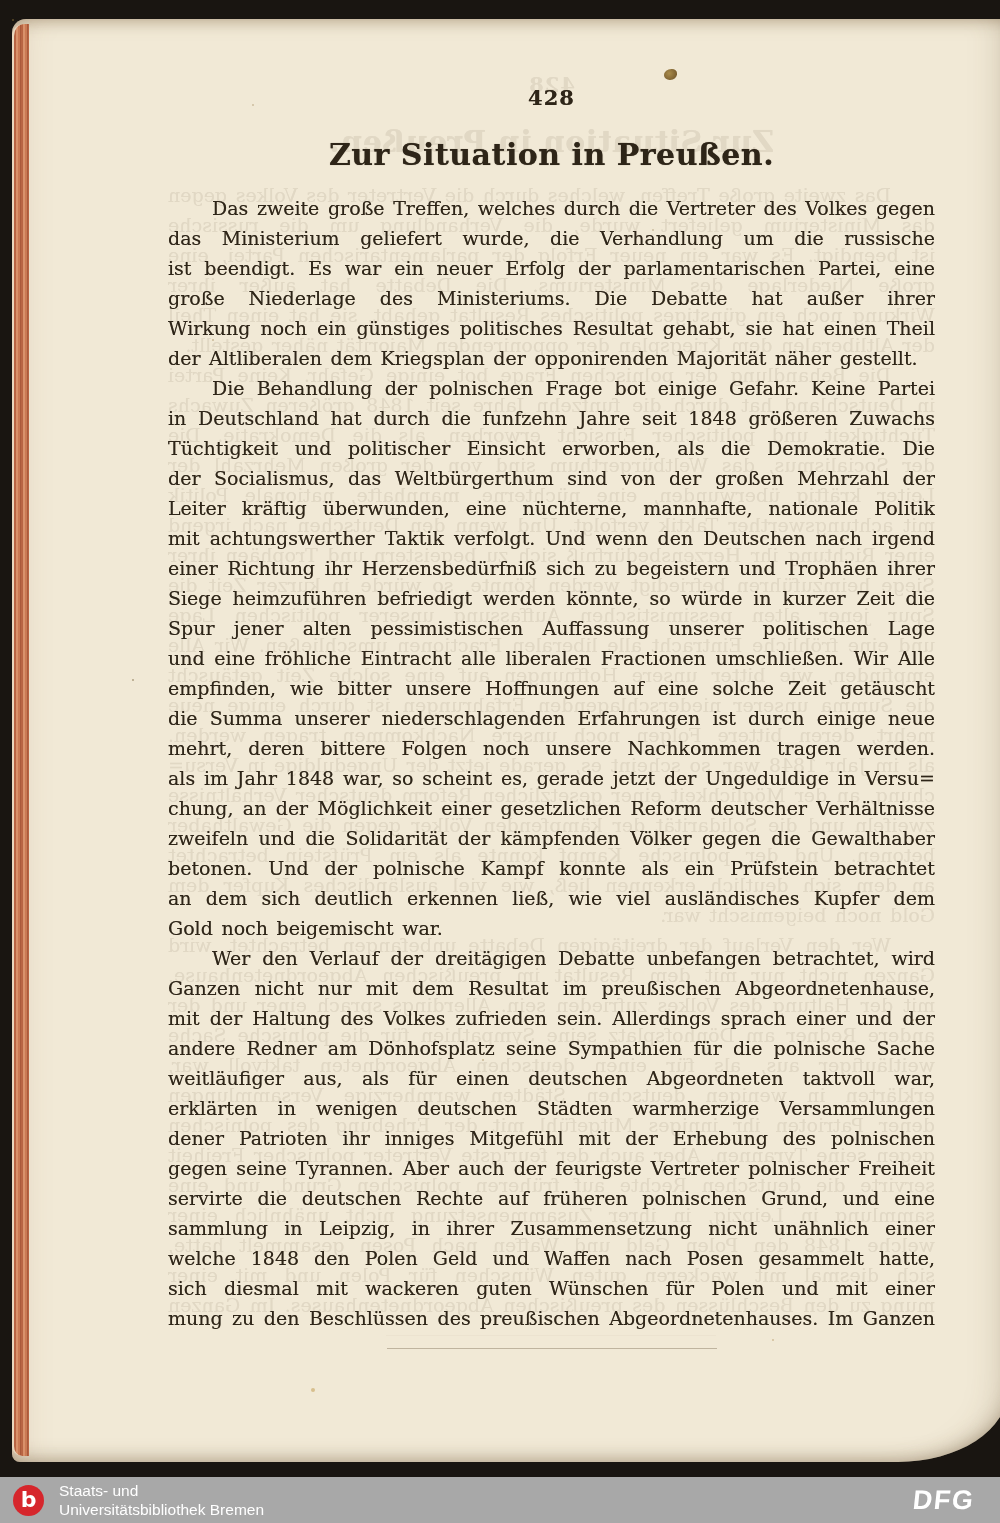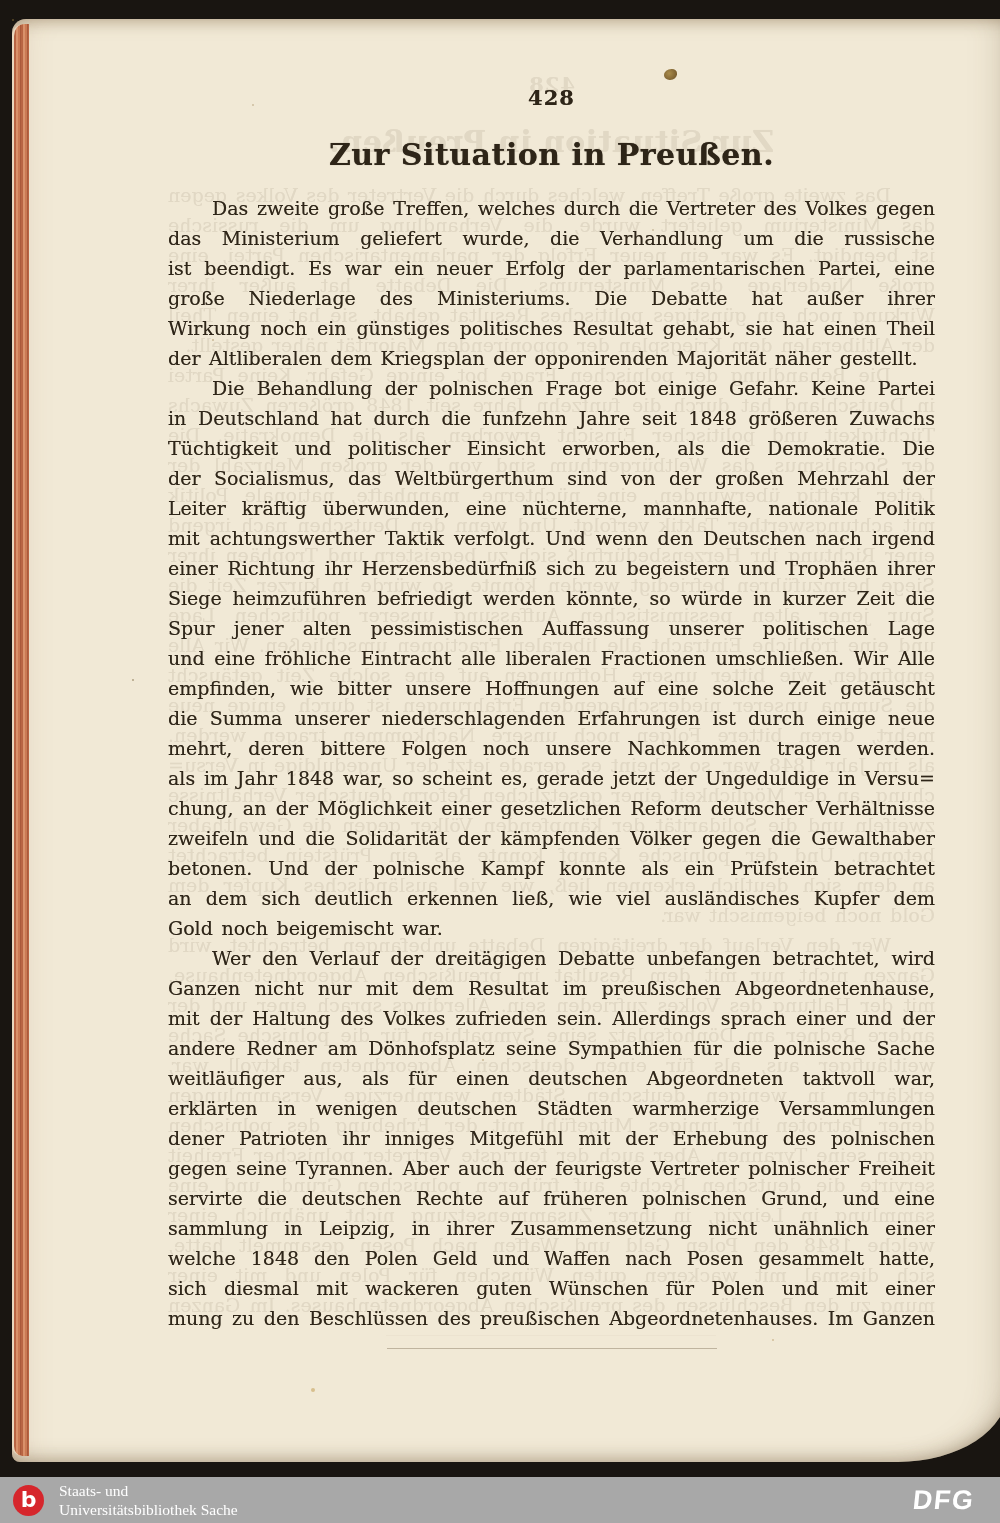--- a/index.html
+++ b/index.html
@@ -86,21 +86,21 @@
   }
   .lib{display:flex;align-items:center;gap:15px;}
   .lib-logo{
     width:31px;height:31px;border-radius:50%;background:var(--brand_red);
     color:#fff;display:flex;align-items:center;justify-content:center;
     font-family:"DejaVu Sans",sans-serif;font-weight:bold;font-size:22px;
     padding-bottom:2px;
   }
   .lib-name{
     display:flex;flex-direction:column;color:#fff;
-    font-family:Liberation Serif, serif;font-size:15.5px;line-height:19px;
+    font-family:Liberation Sans, sans-serif;font-size:15.5px;line-height:19px;
   }
   .dfg{
     color:#fff;font-family:"Liberation Sans",sans-serif;font-weight:800;
     font-size:27px;letter-spacing:1.5px;transform:skewX(-6deg);
   }
 </style>
 </head>
 <body>
 
 <div class="stage">
@@ -214,19 +214,19 @@
     </div>
   </div>
 
   <footer class="bar">
     <div class="lib">
       <span class="lib-logo">
         <span>b</span>
       </span>
       <span class="lib-name">
         <span>Staats- und</span>
-        <span>Universitätsbibliothek Sache</span>
+        <span>Universitätsbibliothek Bremen</span>
       </span>
     </div>
     <div class="dfg">DFG</div>
   </footer>
 
 </div>
 
 </body></html>

